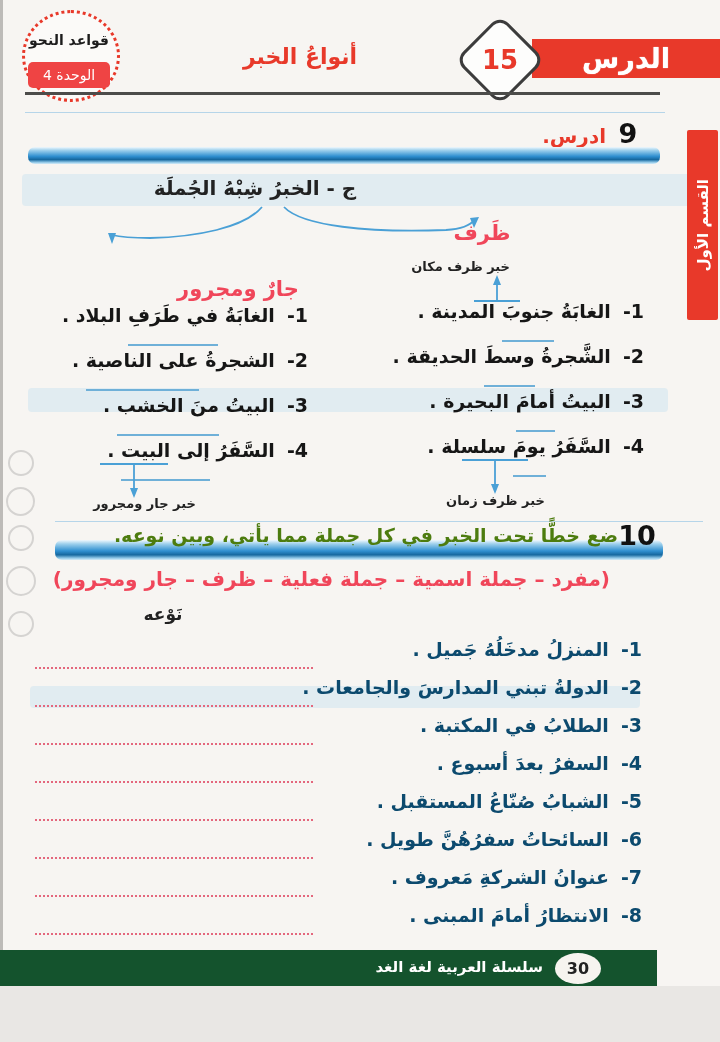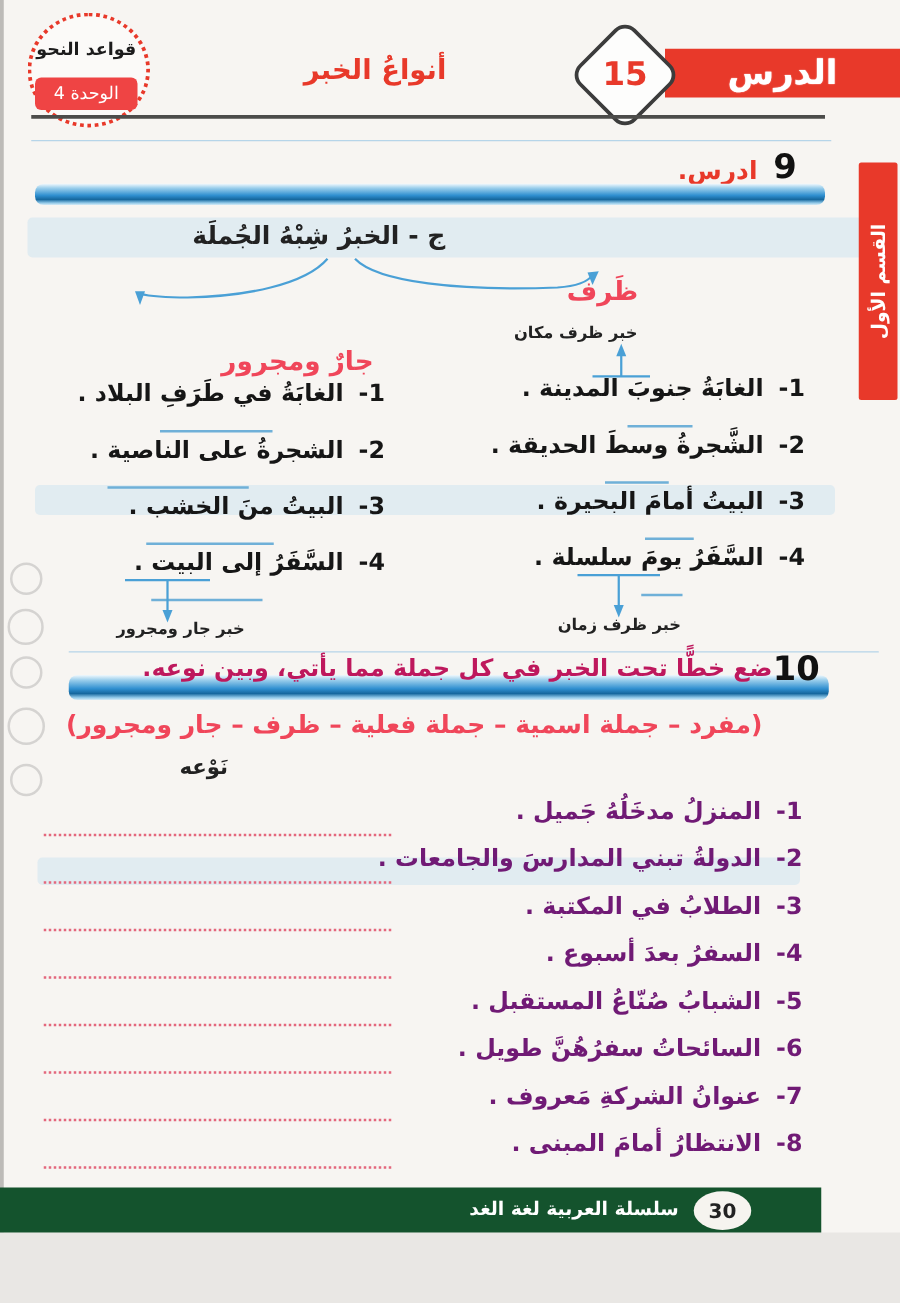--- a/index.html
+++ b/index.html
@@ -99,35 +99,35 @@
   .ex-row{
     font-size:19px;font-weight:bold;color:#161616;
     white-space:nowrap;height:45px;line-height:30px;direction:rtl;
   }
   .ex-row .num{display:inline-block;margin-left:12px;}
   .u-word{border-bottom:2px solid #6fb0d8;padding-bottom:18px;}
 
   
   .s10-title{
     left:80px;top:524px;width:538px;text-align:right;direction:rtl;
-    font-size:19px;font-weight:bold;color:#be185d;z-index:2;
+    font-size:19px;font-weight:bold;color:#4d7c0f;z-index:2;
   }
   .s10-options{
     left:35px;top:567px;width:575px;text-align:right;direction:rtl;
     font-size:20px;font-weight:bold;color:#f0465a;
   }
   .type-label{
     left:128px;top:604px;width:70px;text-align:center;
     font-size:17px;font-weight:bold;color:#222;direction:rtl;
   }
   .q-list{left:30px;top:636px;width:630px;}
   .q-row{position:relative;height:38px;}
   .q-sent{
     position:absolute;right:18px;top:2px;direction:rtl;text-align:center;
-    font-size:19px;font-weight:bold;color:#701a75;white-space:nowrap;
+    font-size:19px;font-weight:bold;color:#0c4a6e;white-space:nowrap;
   }
   .q-dots{
     position:absolute;left:5px;bottom:5px;width:278px;height:4px;
     border-bottom:2px dotted #e4677d;
   }
 
   
   .footer-bar{
     left:0;top:950px;width:657px;height:38px;
     background:#14532d;border-bottom:3px solid #e3a93f;

